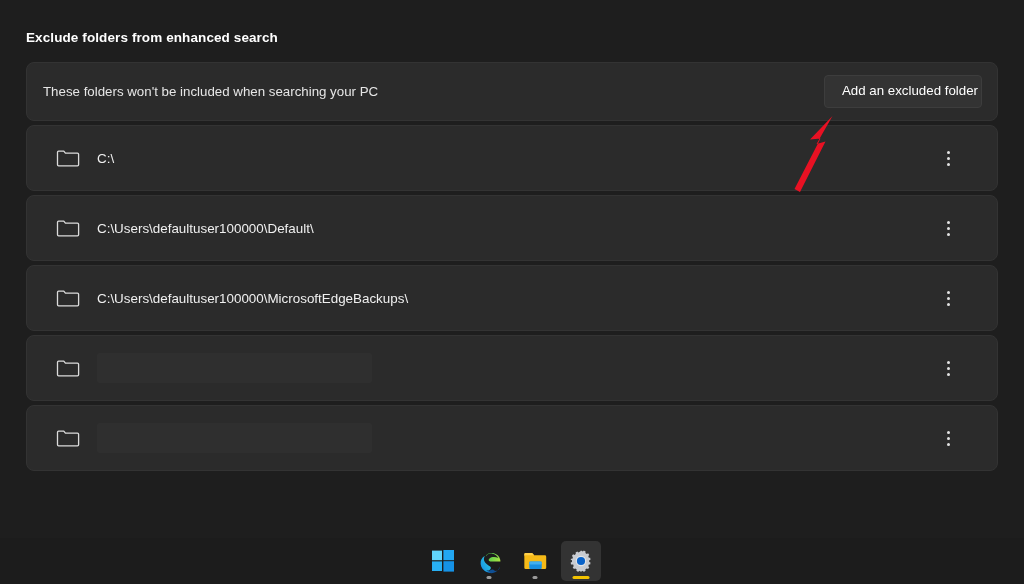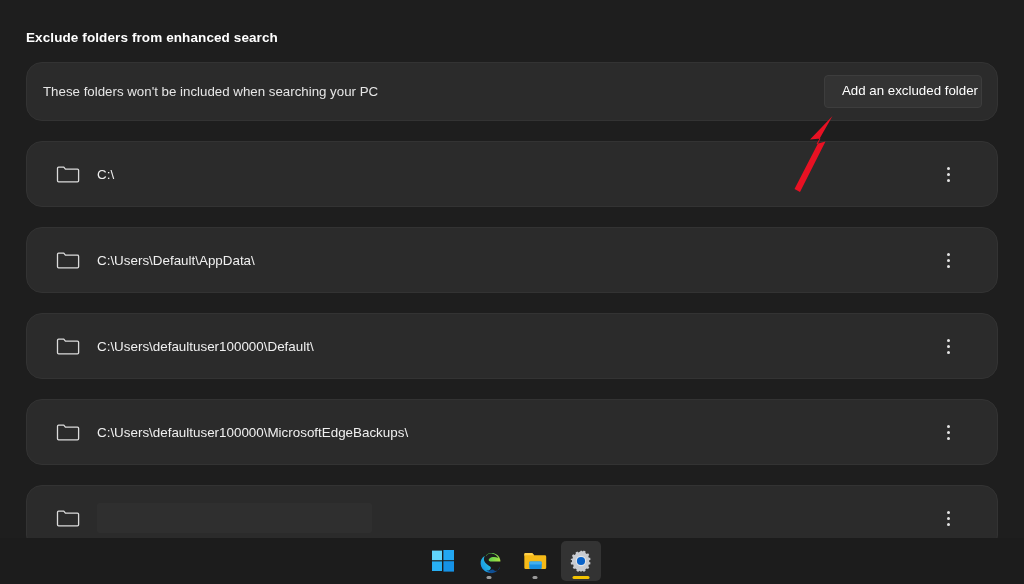--- a/index.html
+++ b/index.html
@@ -40,24 +40,24 @@
 
   .card-list {
     position: absolute;
     left: 26px;
     top: 62px;
     width: 972px;
   }
 
   .card {
     background: #2b2b2b;
-    border-radius: 16px;
+    border-radius: 8px;
     border: 1px solid #333333;
     height: 66px;
-    margin-bottom: 20px;
+    margin-bottom: 4px;
     display: flex;
     align-items: center;
     position: relative;
   }
 
   
   .card.header-card {
     height: 59px;
     padding-left: 16px;
     padding-right: 15px;
@@ -214,33 +214,20 @@
         </svg>
       </span>
       <span class="folder-path">C:\</span>
       <span class="kebab">
         <span></span>
           <span></span>
           <span></span>
       </span>
     </div>
 
-    <div class="card folder-row">
-      <span class="folder-icon">
-        <svg width="24" height="20" viewBox="0 0 24 20" fill="none">
-          <path d="M1.5 4.2c0-.6.5-1.1 1.1-1.1h5.2l1.6 2.1h12.1c.6 0 1.1.5 1.1 1.1v10.5c0 .6-.5 1.1-1.1 1.1H2.6c-.6 0-1.1-.5-1.1-1.1V4.2z" stroke="#dcdcdc" stroke-width="1.3" stroke-linejoin="round"></path>
-        </svg>
-      </span>
-      <span class="folder-path">C:\Users\Default\AppData\</span>
-      <span class="kebab">
-        <span></span>
-          <span></span>
-          <span></span>
-      </span>
-    </div>
 
     <div class="card folder-row">
       <span class="folder-icon">
         <svg width="24" height="20" viewBox="0 0 24 20" fill="none">
           <path d="M1.5 4.2c0-.6.5-1.1 1.1-1.1h5.2l1.6 2.1h12.1c.6 0 1.1.5 1.1 1.1v10.5c0 .6-.5 1.1-1.1 1.1H2.6c-.6 0-1.1-.5-1.1-1.1V4.2z" stroke="#dcdcdc" stroke-width="1.3" stroke-linejoin="round"></path>
         </svg>
       </span>
       <span class="folder-path">C:\Users\defaultuser100000\Default\</span>
       <span class="kebab">
         <span></span>

